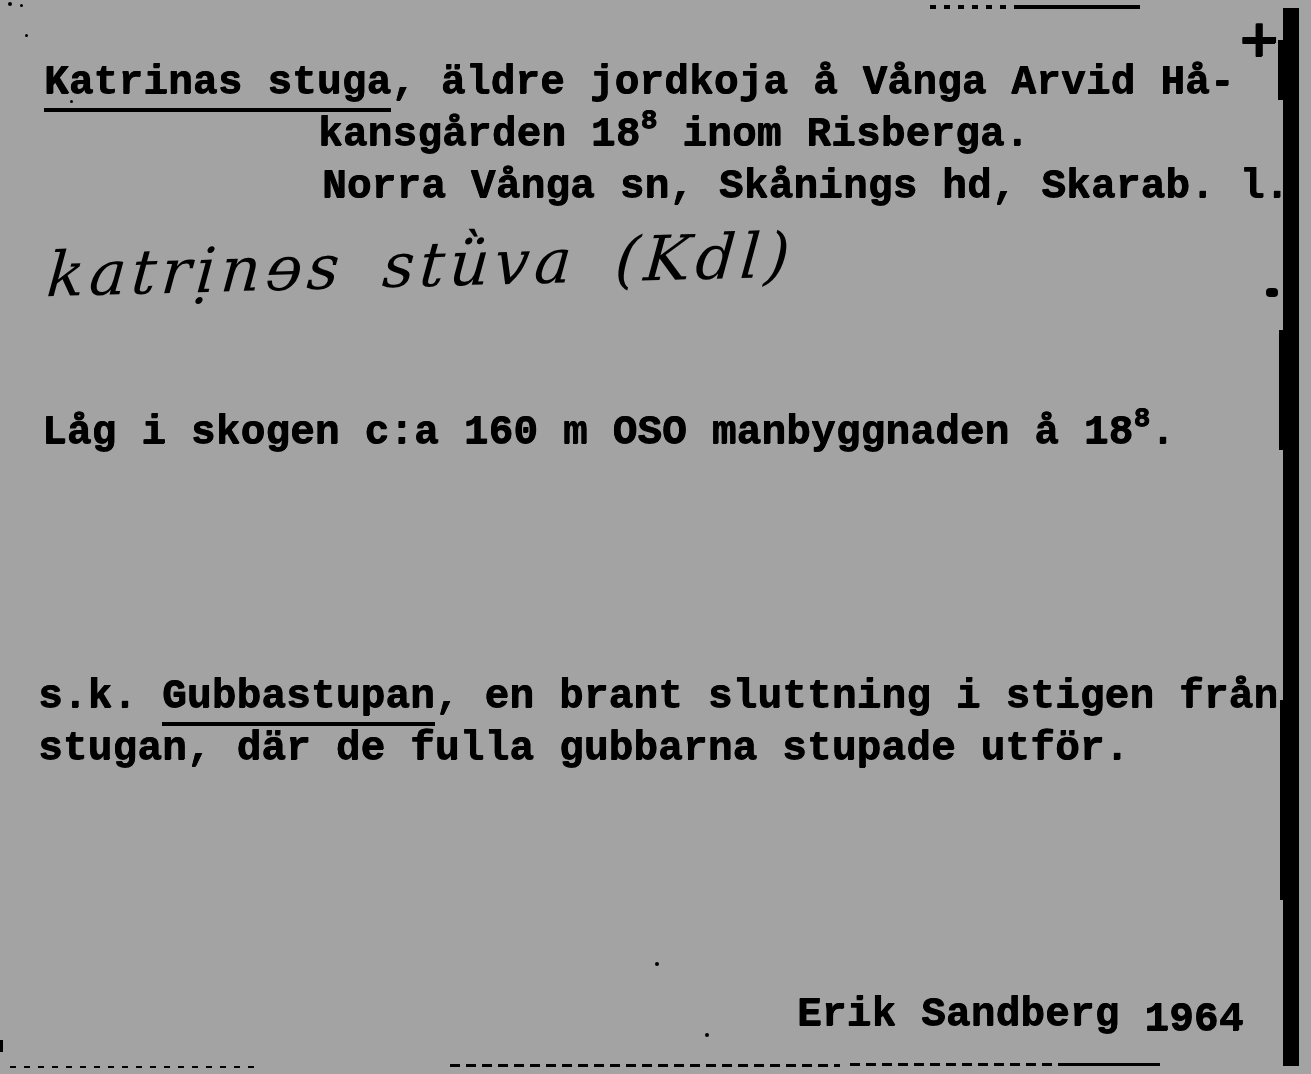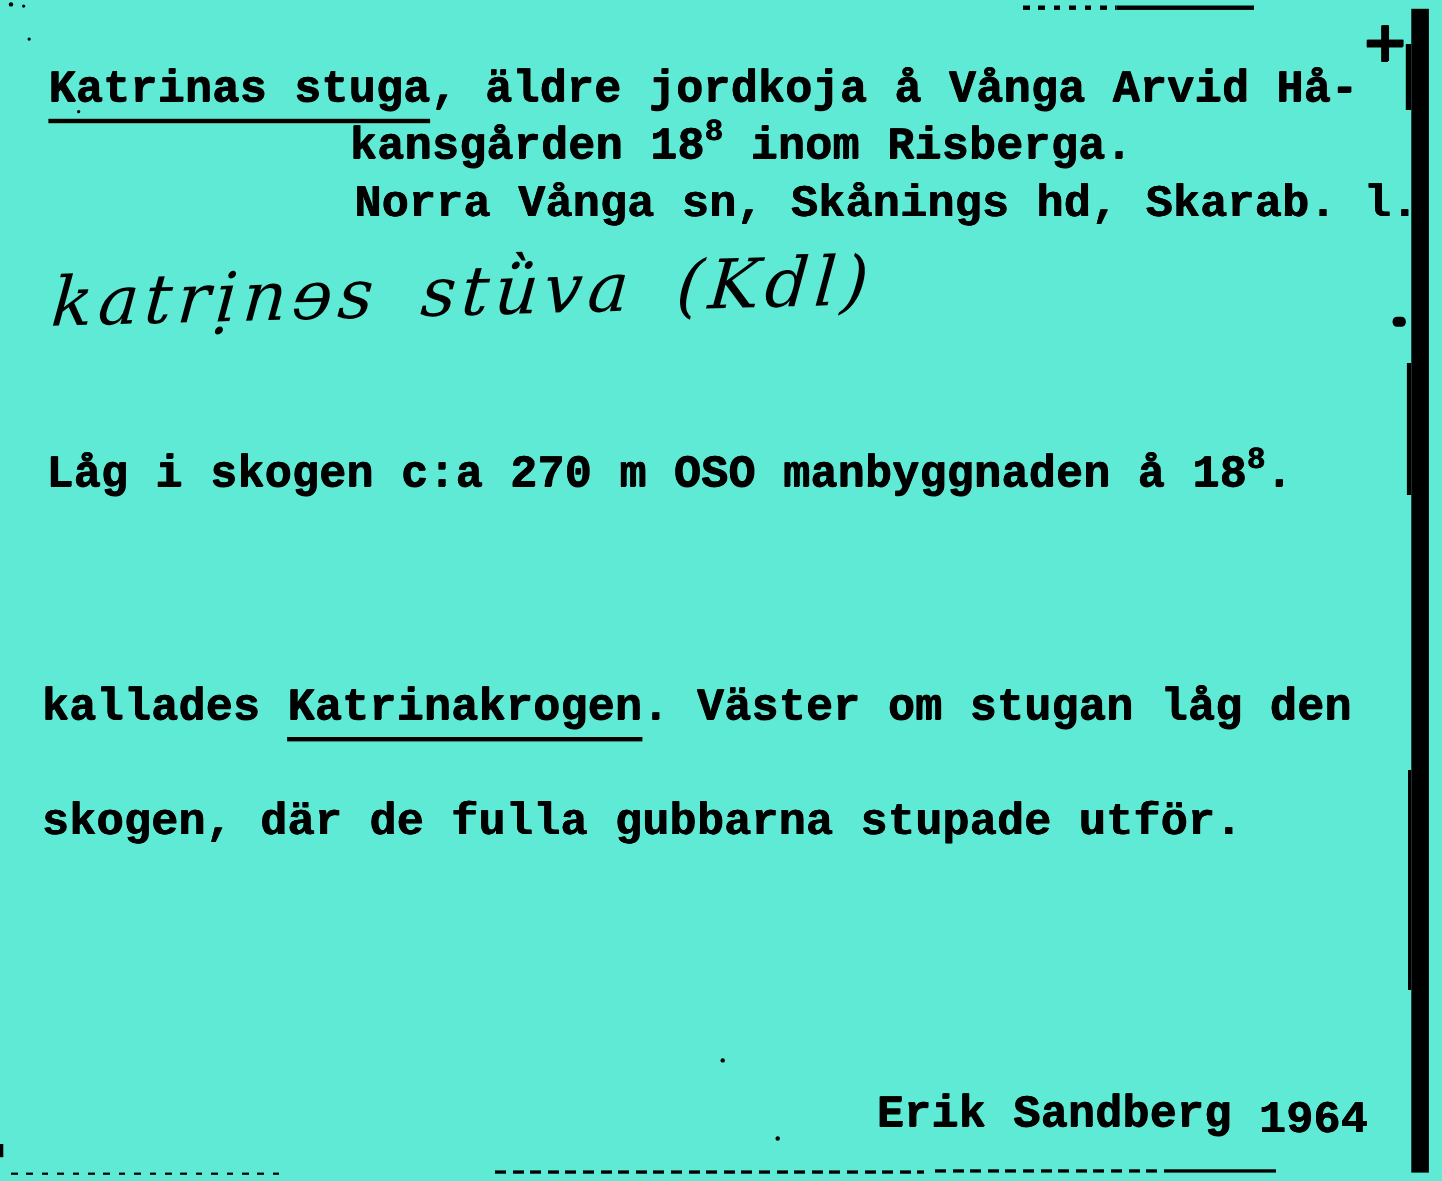--- a/index.html
+++ b/index.html
@@ -1,19 +1,19 @@
 <!DOCTYPE html>
 <html><head>
 <meta charset="utf-8">
 <style>
   html,body { margin:0; padding:0; background:#ffffff; }
   #card {
     position:relative;
     width:1311px; height:1074px;
-    background:#5eead4;
+    background:#a3a3a3;
     overflow:hidden;
     font-family:"Liberation Mono", monospace;
   }
   
   .tw {
     position:absolute;
     font-family:"Liberation Mono", "DejaVu Sans Mono", monospace;
     font-weight:700;
     font-size:41px;
     line-height:1.1;
@@ -63,24 +63,24 @@
 <div id="card">
 
   <div class="tw" style="left:44px; top:60px;"><span class="ul">Katrinas stuga</span><span>, äldre jordkoja å Vånga Arvid Hå-</span></div>
 
   <div class="tw" style="left:318px; top:112px;"><span>kansgården 18</span><span class="sup">8</span><span> inom Risberga.</span></div>
 
   <div class="tw" style="left:322px; top:164px;">Norra Vånga sn, Skånings hd, Skarab. l.</div>
 
   <div class="hand">katrịnɘs stǜva (Kdl)</div>
 
-  <div class="tw" style="left:42px; top:410px;"><span>Låg i skogen c:a 270 m OSO manbyggnaden å 18</span><span class="sup">8</span><span>.</span></div>
+  <div class="tw" style="left:42px; top:410px;"><span>Låg i skogen c:a 160 m OSO manbyggnaden å 18</span><span class="sup">8</span><span>.</span></div>
 
-  <div class="tw" style="left:38px; top:622px;"><span>kallades </span><span class="ul">Katrinakrogen</span><span>. Väster om stugan låg den</span></div>
-  <div class="tw" style="left:38px; top:726px;">skogen, där de fulla gubbarna stupade utför.</div>
+  <div class="tw" style="left:38px; top:674px;"><span>s.k. </span><span class="ul">Gubbastupan</span><span>, en brant sluttning i stigen från</span></div>
+  <div class="tw" style="left:38px; top:726px;">stugan, där de fulla gubbarna stupade utför.</div>
 
   <div class="tw" style="left:797px; top:992px;"><span>Erik Sandberg </span><span class="year">1964</span></div>
 
   <span class="plus-mark">+</span>
 
   <div class="dots-h" style="left:930px; top:5px; width:85px;"></div>
   <div class="art" style="left:1015px; top:5px; width:125px; height:4px;"></div>
 
   <div class="art" style="left:1283px; top:8px; width:16px; height:1058px;"></div>
   <div class="art" style="left:1278px; top:40px; width:5px; height:60px;"></div>

